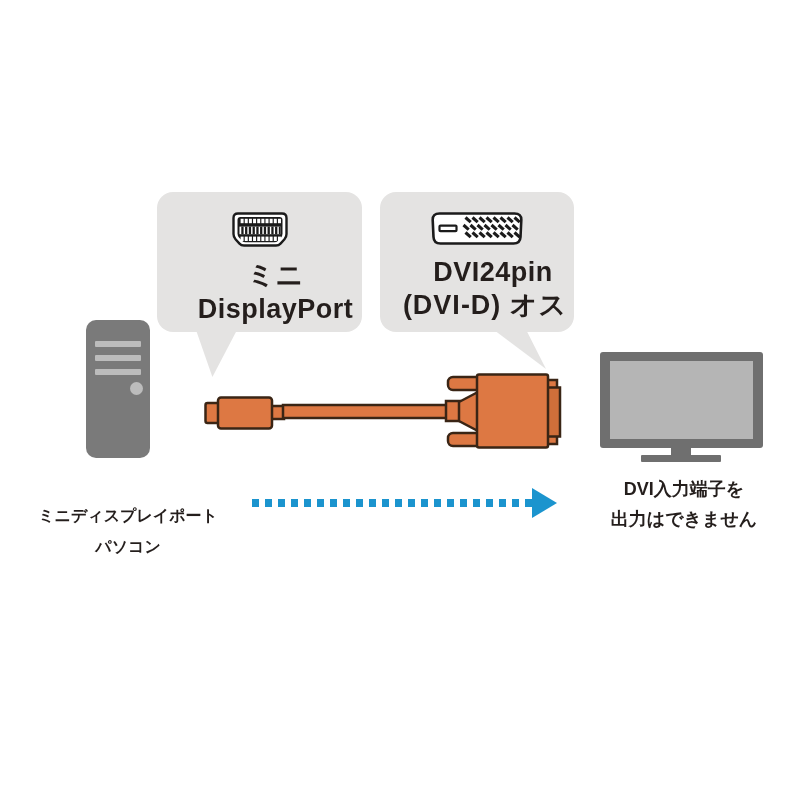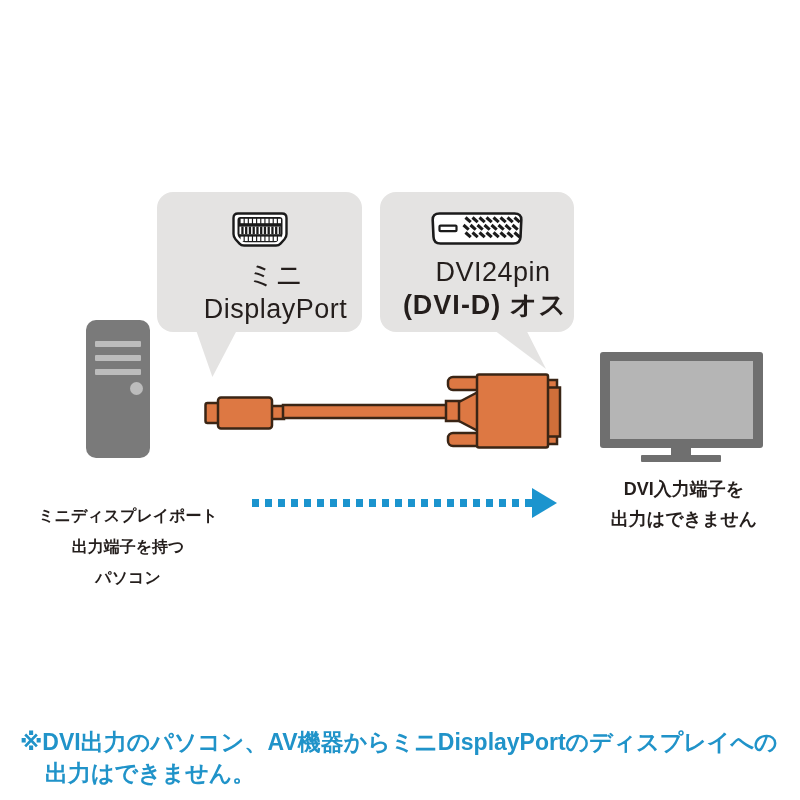--- a/index.html
+++ b/index.html
@@ -14,21 +14,21 @@
   .stage{position:relative;width:800px;height:800px;background:#fff;overflow:hidden;}
   .abs{position:absolute;}
 
   
   .bubble{background:var(--bubble-gray);border-radius:16px;text-align:center;}
   .bubble-1{left:157px;top:192px;width:205px;height:140px;padding-top:20px;}
   .bubble-2{left:380px;top:192px;width:194px;height:140px;padding-top:20px;}
   .tail{background:var(--bubble-gray);}
   .tail-1{left:196px;top:330px;width:41px;height:47px;clip-path:polygon(0 0,100% 0,40% 100%);}
   .tail-2{left:494px;top:330px;width:52px;height:39px;clip-path:polygon(0 0,62% 0,100% 100%);}
-  .bubble .line1{font-size:27px;font-weight:normal;color:var(--ink);line-height:34px;margin-top:6px;letter-spacing:.5px;margin-left:32px;}
+  .bubble .line1{font-size:27px;font-weight:bold;color:var(--ink);line-height:34px;margin-top:6px;letter-spacing:.5px;margin-left:32px;}
   .bubble .line2{font-size:27px;font-weight:bold;color:var(--ink);line-height:32px;letter-spacing:1px;padding-left:16px;}
 
   
   .pc{left:86px;top:320px;width:64px;height:138px;background:var(--pc-gray);border-radius:10px;}
   .pc .bar{position:absolute;left:9px;width:46px;height:6px;background:var(--pc-light);border-radius:1px;}
   .pc .power{position:absolute;left:44px;top:62px;width:13px;height:13px;border-radius:50%;background:var(--pc-light);}
 
   
   .monitor{left:600px;top:352px;width:163px;height:112px;}
   .monitor .frame{position:absolute;left:0;top:0;width:163px;height:96px;background:var(--monitor-gray);border-radius:3px;}
@@ -173,27 +173,22 @@
     <div class="screen"></div>
     <div class="neck"></div>
     <div class="base"></div>
   </div>
 
   <div class="abs dash-line"></div>
   <div class="abs arrow-head"></div>
 
   <div class="abs device-label label-source">
     <div>ミニディスプレイポート</div>
-    <div>出力端子を持つ</div>
     <div>パソコン</div>
   </div>
 
   <div class="abs device-label label-target">
     <div>DVI入力端子を</div>
     <div>出力はできません</div>
   </div>
 
-  <div class="abs note">
-    <div class="n1">※DVI出力のパソコン、AV機器からミニDisplayPortのディスプレイへの</div>
-    <div class="n2">出力はできません。</div>
-  </div>
 
 </div>
 
 </body></html>

